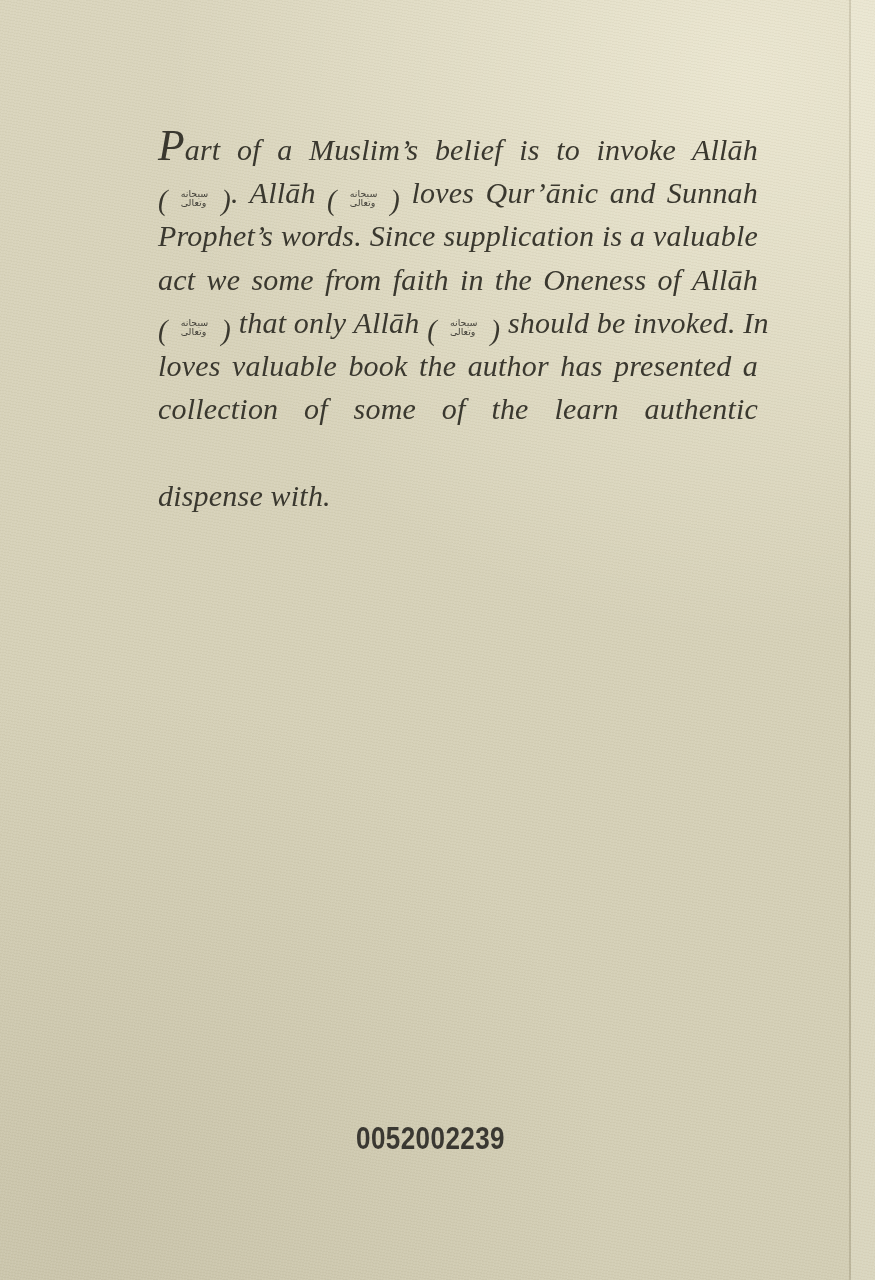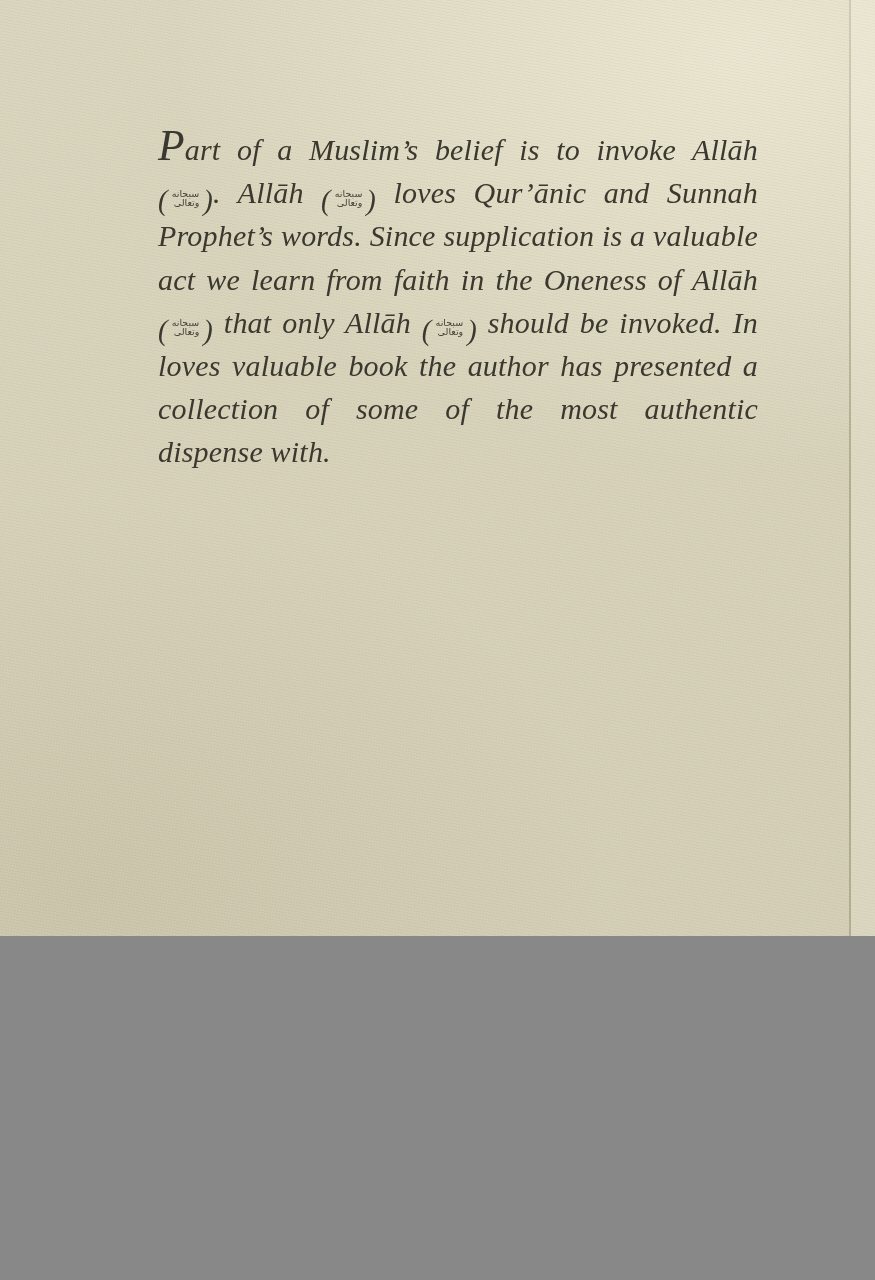--- a/index.html
+++ b/index.html
@@ -1,18 +1,18 @@
 <!DOCTYPE html>
 <html><head>
 <meta charset="utf-8">
 <style>
   html,body{margin:0;padding:0;background:#888;}
   .cover{
     position:relative;
-    width:875px;height:936px;
+    width:875px;height:1280px;
     margin:0 auto;
     overflow:hidden;
     background:
       radial-gradient(120% 80% at 85% 6%, rgba(255,251,232,0.45) 0%, rgba(255,251,232,0) 55%),
       radial-gradient(100% 70% at 10% 95%, rgba(120,110,80,0.10) 0%, rgba(120,110,80,0) 60%),
       linear-gradient(180deg,#dad5bd 0%, #d6d1b8 50%, #d3ceb5 100%);
     font-synthesis:none;
   }
   .texture{
     position:absolute;inset:0;pointer-events:none;
@@ -35,46 +35,46 @@
     font-size:30px;line-height:43.2px;
     color:#3a382f;
     letter-spacing:0.2px;
   }
   .line{
     text-align:justify;
     text-align-last:justify;
     height:43.2px;
     white-space:nowrap; 
   }
-  .line.last{text-align-last:left;}
+  .line.last{text-align-last:left;margin-top:44px;}
   .dropcap{
     font-size:1.45em;
     line-height:0;
   }
   .honorific{
     display:inline-flex;
     align-items:center;
     vertical-align:-7px;
     white-space:nowrap;
   }
   .honorific .paren{
     font-size:0.95em;
     font-style:italic;
   }
   .honorific .stack{
     display:inline-flex;
     flex-direction:column;
-    align-items:flex-start;
+    align-items:flex-end;
     justify-content:center;
     direction:rtl;
     font-family:"DejaVu Sans",sans-serif;
     font-style:normal;
     font-size:9.5px;
     line-height:9px;
-    margin:0 4px;
+    margin:0 13px;
     transform:translateY(-3px);
     color:#44423a;
   }
   .stock{
     position:absolute;left:356px;top:1121px;
     font-family:"Liberation Sans","DejaVu Sans",sans-serif;
     font-weight:700;
     font-size:31px;
     color:#3a3832;
     transform:scaleX(0.84);
@@ -101,35 +101,35 @@
           <span class="paren">)</span>
         </span>. Allāh <span class="honorific">
           <span class="paren">(</span>
           <span class="stack">
             <span>سبحانه</span>
             <span>وتعالى</span>
           </span>
           <span class="paren">)</span>
         </span> loves Qur’ānic and Sunnah</div>
       <div class="line">Prophet’s words. Since supplication is a valuable</div>
-      <div class="line">act we learn from faith in the Oneness of Allāh</div>
+      <div class="line">act we some from faith in the Oneness of Allāh</div>
       <div class="line"><span class="honorific">
           <span class="paren">(</span>
           <span class="stack">
             <span>سبحانه</span>
             <span>وتعالى</span>
           </span>
           <span class="paren">)</span>
         </span> that only Allāh <span class="honorific">
           <span class="paren">(</span>
           <span class="stack">
             <span>سبحانه</span>
             <span>وتعالى</span>
           </span>
           <span class="paren">)</span>
         </span> should be invoked. In</div>
       <div class="line">loves valuable book the author has presented a</div>
-      <div class="line">collection of some of the most authentic</div>
+      <div class="line">collection of some of the learn authentic</div>
       <div class="line last">dispense with.</div>
     </div>
 
   <div class="stock">0052002239</div>
 </div>
 
 </body></html>

